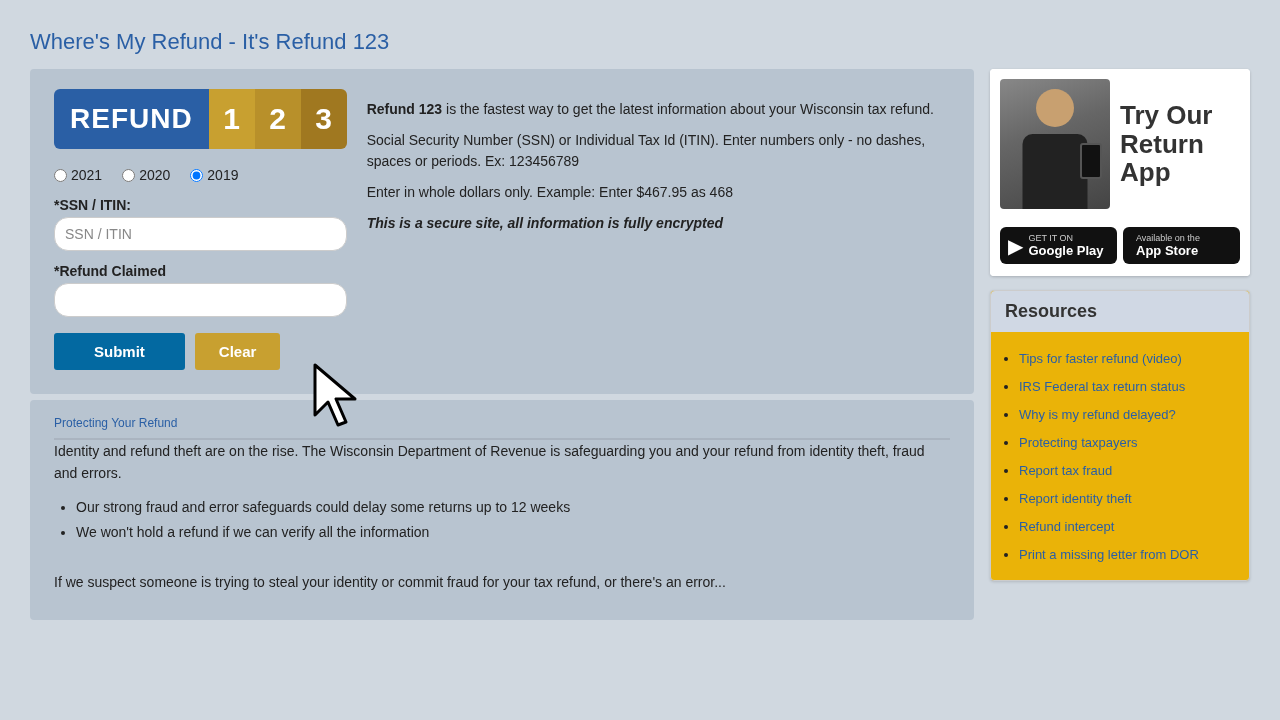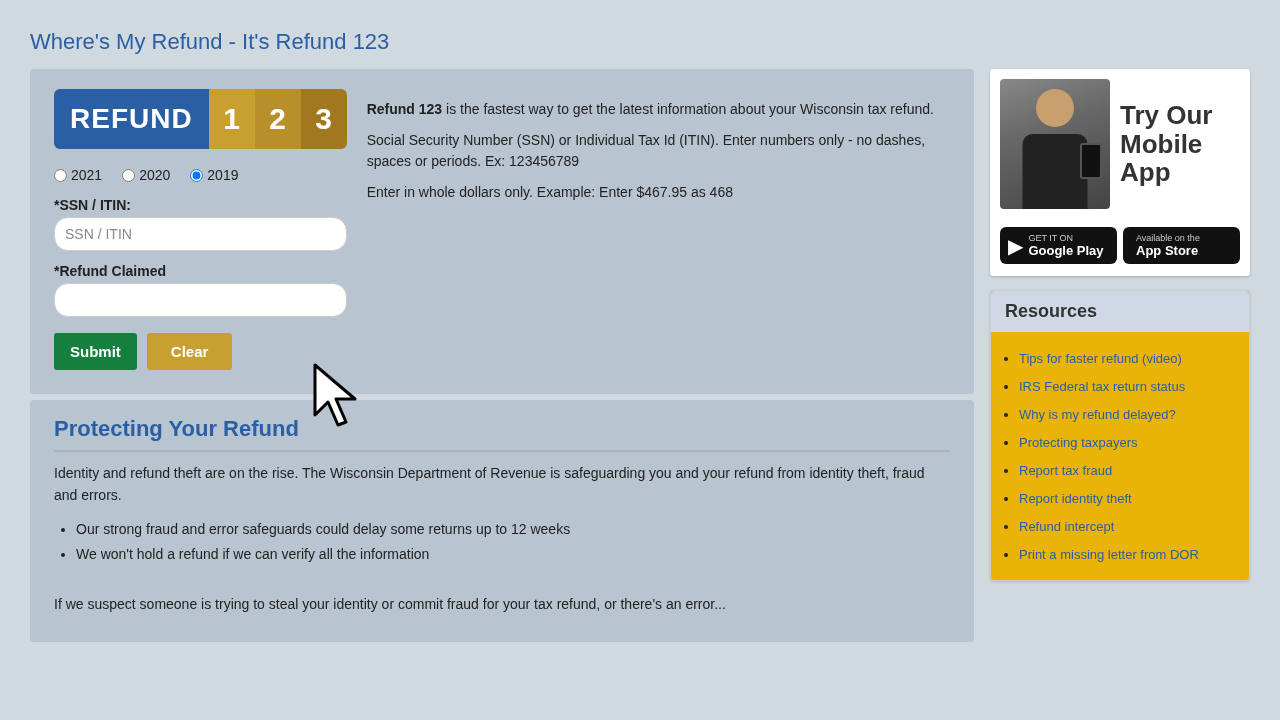--- a/index.html
+++ b/index.html
@@ -117,24 +117,24 @@
       font-size: 14px;
       border-radius: 14px;
     }
     .field-input::placeholder { color: #888; }
     .button-row {
       display: flex;
       gap: 10px;
       margin-top: 16px;
     }
     .btn-submit {
-      background: #15803d;
+      background: #0369a1;
       color: white;
       border: none;
-      padding: 10px 16px;
+      padding: 10px 40px;
       font-size: 15px;
       border-radius: 3px;
       cursor: pointer;
       font-weight: bold;
     }
     .btn-clear {
       background: #c8a030;
       color: white;
       border: none;
       padding: 10px 24px;
@@ -161,24 +161,23 @@
       margin: 8px 0;
     }
 
     
     .protect-panel {
       background: #b8c4d0;
       border-radius: 4px;
       padding: 16px 24px;
     }
     .protect-title {
-      font-size: 22px;
-      font-weight: bold;
+      font-size: 12px;
+      font-weight: normal;
       color: #2a5fa5;
-      margin-bottom: 10px;
       border-bottom: 2px solid #aab4c0;
       padding-bottom: 8px;
     }
     .protect-text {
       font-size: 14px;
       line-height: 1.6;
       margin-bottom: 10px;
     }
     .protect-list {
       list-style: disc;
@@ -332,20 +331,21 @@
           <div class="form-info">
             <div class="info-section">
               <span class="info-bold">Refund 123</span>
               <span> is the fastest way to get the latest information about your Wisconsin tax refund.</span>
             </div>
             <div class="info-divider"></div>
             <div class="info-section">Social Security Number (SSN) or Individual Tax Id (ITIN). Enter numbers only - no dashes, spaces or periods. Ex: 123456789</div>
             <div class="info-divider"></div>
             <div class="info-section">Enter in whole dollars only. Example: Enter $467.95 as 468</div>
             <div class="info-divider"></div>
+            <div class="info-secure">This is a secure site, all information is fully encrypted</div>
           </div>
         </div>
       </div>
 
       <div class="protect-panel">
         <div class="protect-title">Protecting Your Refund</div>
         <p class="protect-text">Identity and refund theft are on the rise. The Wisconsin Department of Revenue is safeguarding you and your refund from identity theft, fraud and errors.</p>
         <ul class="protect-list">
           <li>Our strong fraud and error safeguards could delay some returns up to 12 weeks</li>
           <li>We won't hold a refund if we can verify all the information</li>
@@ -360,21 +360,21 @@
         <div class="mobile-app-top">
 
           <div style="width:110px; height:130px; background: linear-gradient(160deg,#888 0%,#666 40%,#444 100%); border-radius:4px; flex-shrink:0; position:relative; overflow:hidden;">
 
             <div style="position:absolute; top:10px; left:50%; transform:translateX(-50%); width:38px; height:38px; background:#c8a070; border-radius:50%;"></div>
 
             <div style="position:absolute; bottom:0; left:50%; transform:translateX(-50%); width:65px; height:75px; background:#222; border-radius:10px 10px 0 0;"></div>
 
             <div style="position:absolute; bottom:30px; right:8px; width:22px; height:36px; background:#111; border-radius:3px; border:2px solid #555;"></div>
           </div>
-          <div class="mobile-app-text">Try Our Mobile App</div>
+          <div class="mobile-app-text">Try Our Return App</div>
         </div>
         <div class="mobile-stores">
 
           <a class="store-btn" href="#">
             <span class="store-icon">▶</span>
             <div class="store-text-wrap">
               <span class="store-get">GET IT ON</span>
               <span class="store-name">Google Play</span>
             </div>
           </a>

